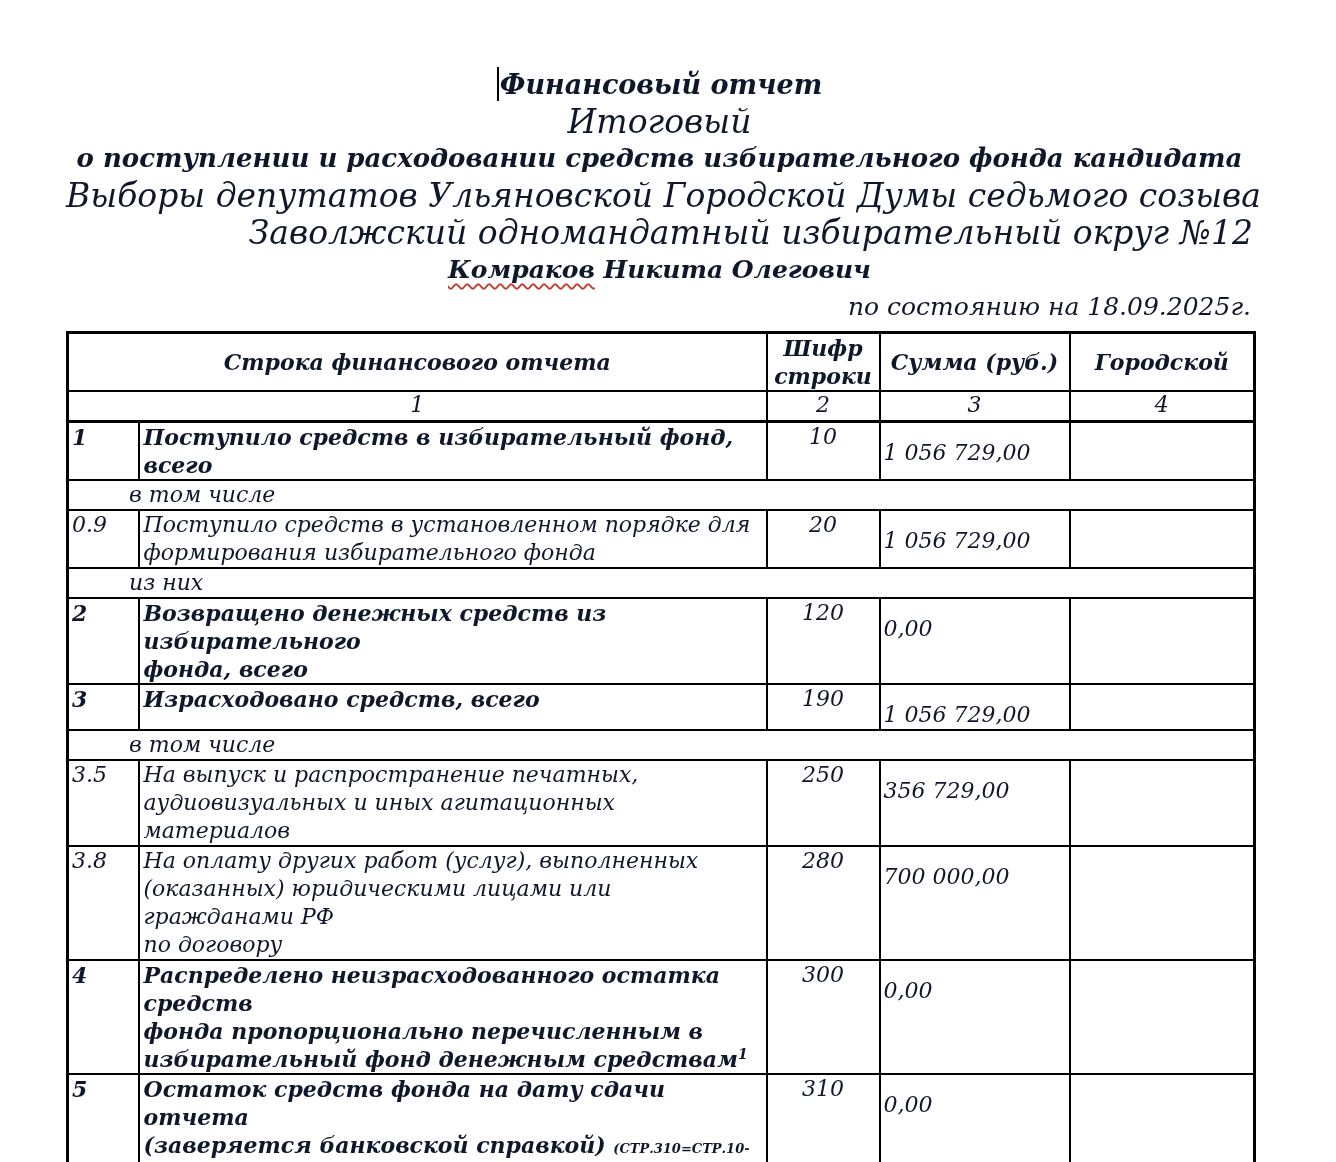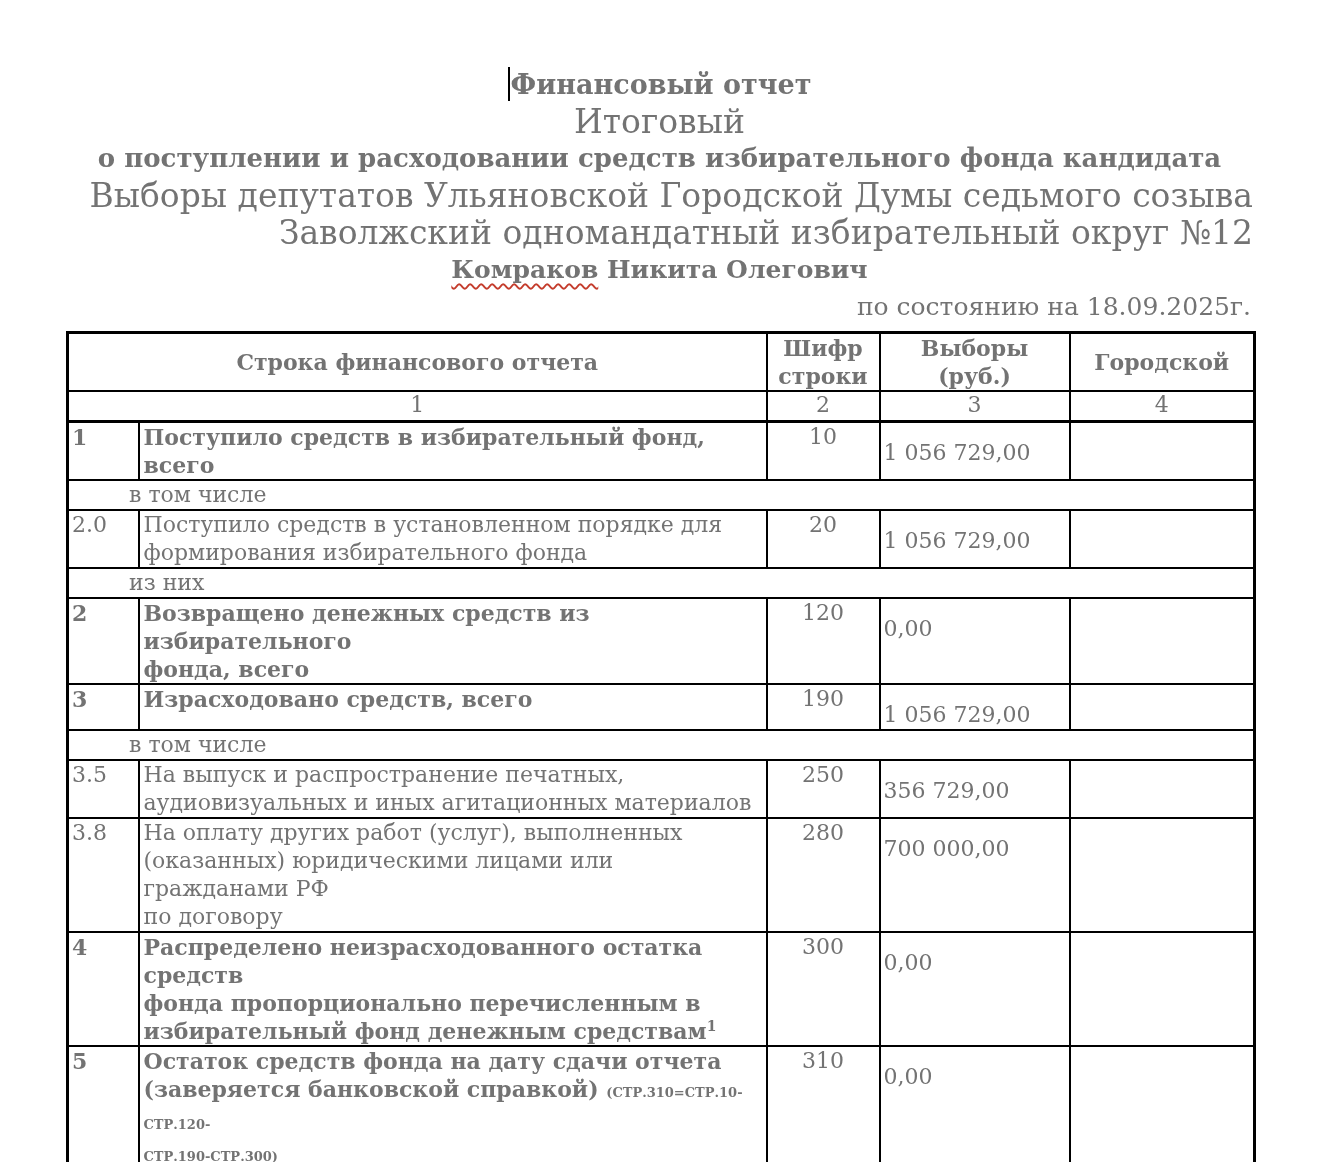--- a/index.html
+++ b/index.html
@@ -1,22 +1,23 @@
 <!DOCTYPE html>
 <html><head>
 <meta charset="utf-8">
 <style>
   html,body{margin:0;padding:0;background:#ffffff;}
   .page{
     position:relative;
     width:1336px;height:1162px;
     background:#ffffff;
     font-family:"DejaVu Serif","Liberation Serif",serif;
-    color:#737373;
+    color:#0f172a;
     overflow:hidden;
+    font-style:italic;
   }
   .content{position:absolute;left:66px;top:66px;width:1187px;}
 
   
   .t-line{text-align:center;line-height:37px;white-space:nowrap;}
   .t1{font-size:27px;font-weight:bold;}
   .t2{font-size:33px;}
   .t3{font-size:26px;font-weight:bold;}
   .t4{font-size:33px;text-align:right;}
   .t6{font-size:25px;font-weight:bold;}
@@ -90,21 +91,21 @@
           <col style="width:628px">
           <col style="width:113px">
           <col style="width:190px">
           <col style="width:185px">
       </colgroup>
 
       <tbody>
           <tr class="h56">
         <th colspan="2">Строка финансового отчета</th>
         <th>Шифр строки</th>
-        <th>Выборы (руб.)</th>
+        <th>Сумма (руб.)</th>
         <th>Городской</th>
       </tr>
 
       <tr class="num-row h30">
         <td colspan="2">1</td>
         <td>2</td>
         <td>3</td>
         <td>4</td>
       </tr>
 
@@ -114,21 +115,21 @@
         <td class="code-cell">10</td>
         <td class="amount-cell">1 056 729,00</td>
         <td></td>
       </tr>
 
       <tr class="h28">
         <td colspan="5" class="section-cell">в том числе</td>
       </tr>
 
       <tr class="h58">
-        <td class="cell-num">2.0</td>
+        <td class="cell-num">0.9</td>
         <td class="desc">Поступило средств в установленном порядке для
 формирования избирательного фонда</td>
         <td class="code-cell">20</td>
         <td class="amount-cell">1 056 729,00</td>
         <td></td>
       </tr>
 
       <tr class="h28">
         <td colspan="5" class="section-cell">из них</td>
       </tr>

